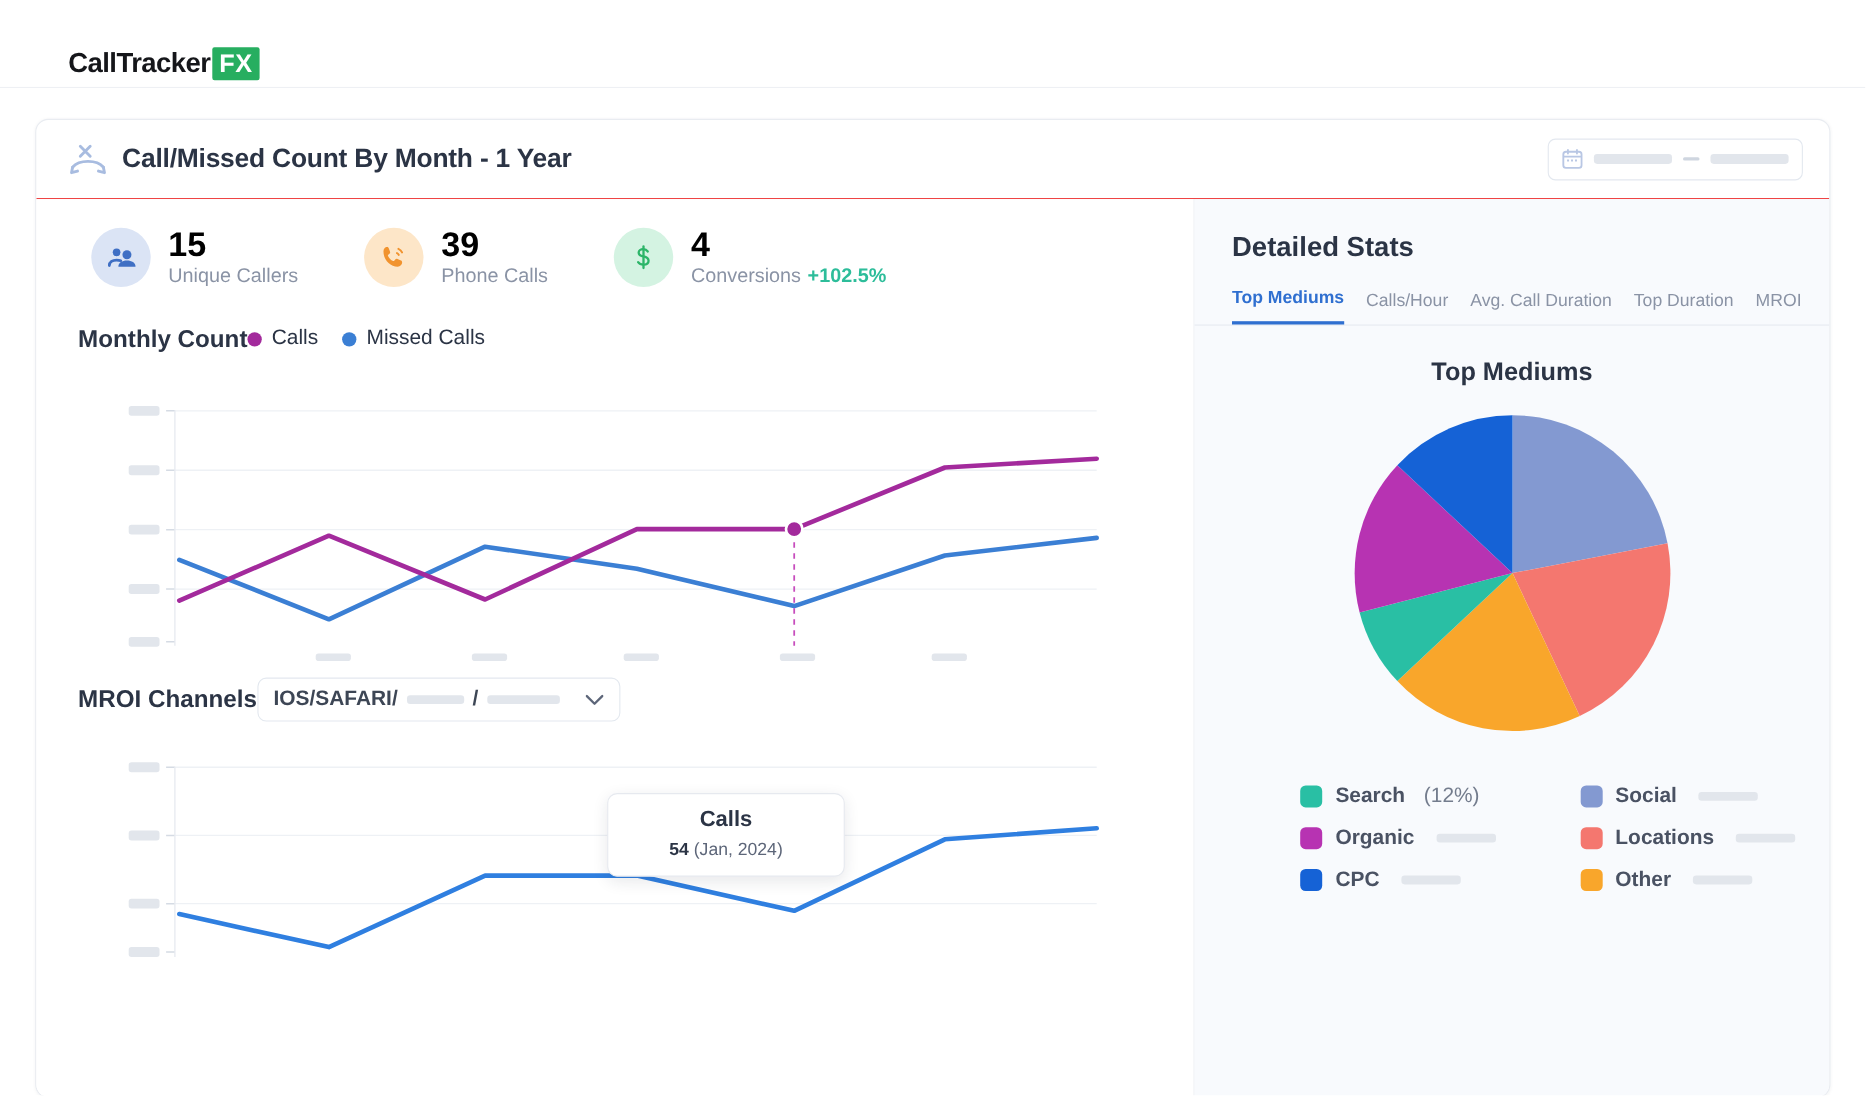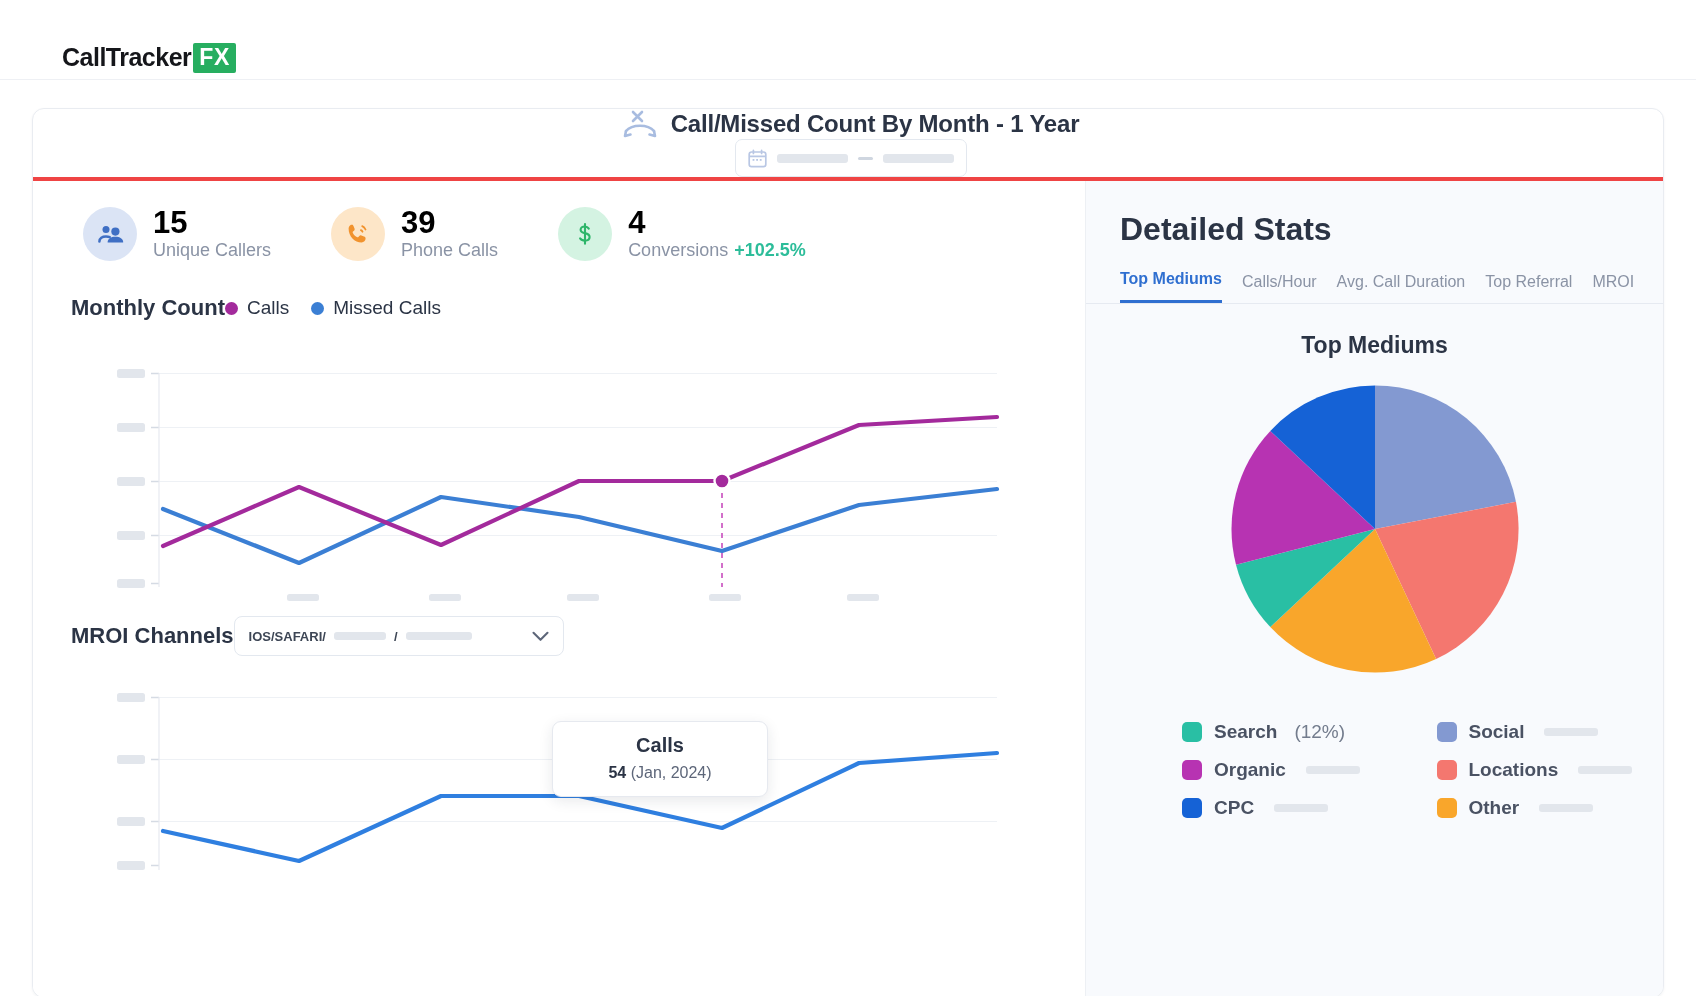--- a/index.html
+++ b/index.html
@@ -42,22 +42,21 @@
     border-radius: 12px;
     box-shadow: 0 1px 3px rgba(20,30,60,.05);
     overflow: hidden;
     height: 890px;
   }
 
   .card-head {
     height: 72px;
     display: flex; align-items: center; justify-content: space-between;
     padding: 0 24px 0 30px;
-    border-bottom: 4px solid #ef4444;
-    flex-direction: column;
+    border-bottom: 1px solid #ef4444;
   }
   .card-head-left { display: flex; align-items: center; gap: 14px; }
   .card-title { font-size: 24px; font-weight: 700; color: #2b3445; letter-spacing: -0.2px; }
 
   .datepick {
     width: 232px; height: 38px;
     border: 1px solid #e3e8ef; border-radius: 7px;
     display: flex; align-items: center; gap: 10px;
     padding: 0 12px; background: #fff;
   }
@@ -97,26 +96,26 @@
     box-shadow: 0 4px 14px rgba(25,35,60,.10);
     text-align: center; z-index: 5;
   }
   .tt-title { font-size: 20px; font-weight: 700; color: #2b3445; margin-bottom: 7px; }
   .tt-val { font-size: 16px; color: #5d6679; }
   .tt-val b { color: #2b3445; font-weight: 700; }
 
   .select {
     width: 330px; height: 40px; border: 1px solid #e3e8ef; border-radius: 8px;
     display: flex; align-items: center; padding: 0 14px; gap: 8px; background:#fff;
-    font-size: 13px; color: #3d4655; font-weight: 600;
+    font-size: 19px; color: #3d4655; font-weight: 600;
   }
   .select .caret { margin-left: auto; }
 
   
-  .rp-title { font-size: 32px; font-weight: 700; color: #2b3445; padding: 30px 0 0 34px; }
+  .rp-title { font-size: 25px; font-weight: 700; color: #2b3445; padding: 30px 0 0 34px; }
   .tabs { display: flex; align-items: flex-end; gap: 20px; padding: 22px 0 0 34px; border-bottom: 1px solid #e6eaf1; }
   .tab { font-size: 16px; color: #8a93a5; padding-bottom: 12px; white-space: nowrap; }
   .tab.active { color: #2f6fd0; font-weight: 600; border-bottom: 3px solid #2f6fd0; }
 
   .pie-title { text-align: center; font-size: 23px; font-weight: 700; color: #2b3445; padding-top: 28px; }
   .pie-wrap { display:flex; justify-content:center; padding-top: 14px; }
 
   .pie-legend {
     display: grid; grid-template-columns: 1fr 1fr;
     gap: 16px 28px; padding: 36px 0 0 96px;
@@ -317,21 +316,21 @@
           </div>
         </div>
 
         <div class="right-col">
           <div class="rp-title">Detailed Stats</div>
 
           <div class="tabs">
             <span class="tab active">Top Mediums</span>
             <span class="tab">Calls/Hour</span>
             <span class="tab">Avg. Call Duration</span>
-            <span class="tab">Top Referral</span>
+            <span class="tab">Top Duration</span>
             <span class="tab">MROI</span>
           </div>
 
           <div class="pie-title">Top Mediums</div>
 
           <div class="pie-wrap">
             <svg width="312" height="312" viewBox="0 0 200 200">
 
               <g transform="translate(100,100)">
 

